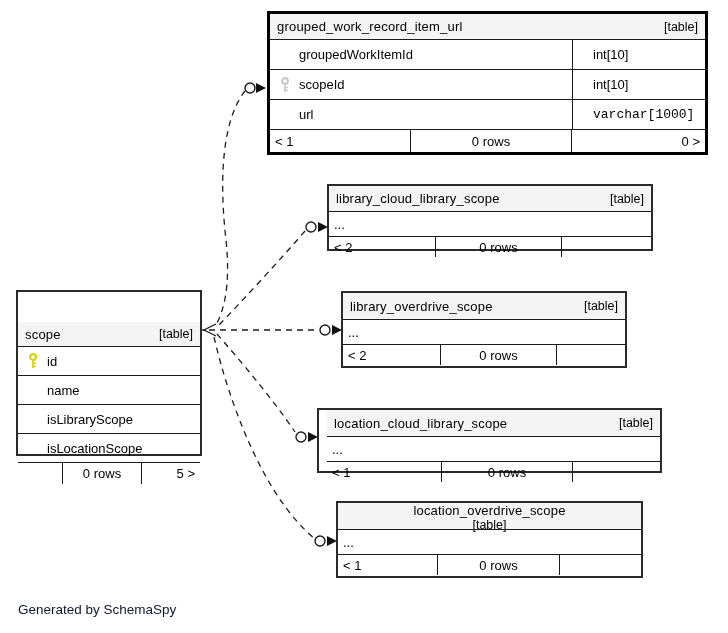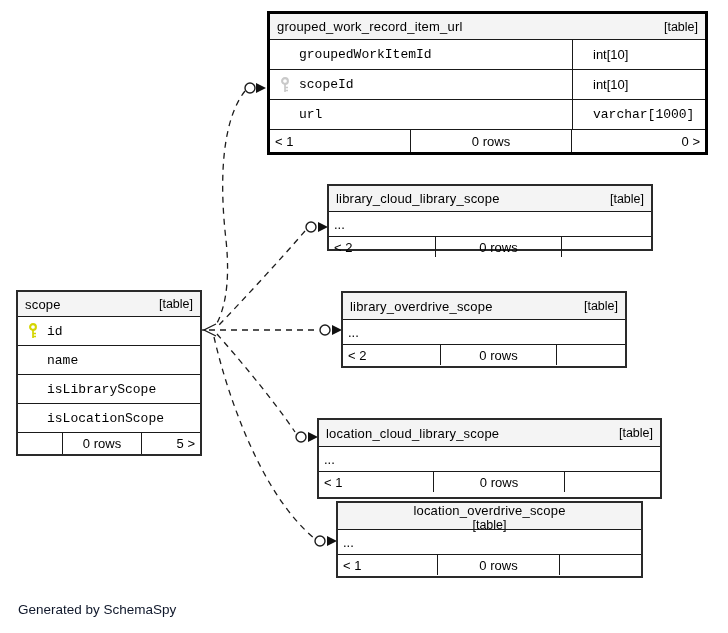--- a/index.html
+++ b/index.html
@@ -9,21 +9,21 @@
 
   .tbl{position:absolute;background:#fff;border:2px solid #2a2a2a;box-sizing:border-box;
        display:flex;flex-direction:column;font-size:13px;}
   .tbl.emph{border:3px solid #000;}
   .hdr{background:#f4f4f4;height:25px;display:flex;align-items:center;
        justify-content:space-between;padding:0 7px;flex:0 0 auto;}
   .hdr .title{font-weight:normal;font-size:13px;letter-spacing:.2px;}
   .hdr .tag{font-size:12.5px;font-weight:normal;}
   .row{display:flex;align-items:center;border-top:1px solid #1a1a1a;height:28px;flex:0 0 auto;}
   .row .keyspace{width:20px;flex:0 0 auto;display:flex;align-items:center;justify-content:center;margin-left:5px;}
-  .row .colname{flex:1;padding-left:4px;white-space:nowrap;font-family:Liberation Mono, monospace;}
+  .row .colname{flex:1;padding-left:4px;white-space:nowrap;}
   .row .coltype{flex:0 0 auto;border-left:1px solid #1a1a1a;align-self:stretch;
                 display:flex;align-items:center;padding-left:20px;white-space:nowrap;}
   .row.ellip{height:24px;padding-left:5px;}
   .foot{display:flex;border-top:1px solid #1a1a1a;height:21px;flex:0 0 auto;align-items:stretch;font-size:13px;}
   .emph .foot{height:22px;}
   .fcell{display:flex;align-items:center;box-sizing:border-box;}
   .fcell + .fcell{border-left:1px solid #1a1a1a;}
   .f-left{padding-left:5px;justify-content:flex-start;}
   .f-mid{justify-content:center;}
   .f-right{flex:1;justify-content:flex-end;padding-right:5px;}
@@ -128,21 +128,21 @@
     </div>
     <div class="row ellip">...</div>
     <div class="foot" style="height:20px;">
       <span class="fcell f-left" style="width:97px;">&lt; 2</span>
       <span class="fcell f-mid" style="width:116px;">0 rows</span>
       <span class="fcell f-right"></span>
     </div>
   </div>
 
   <div class="tbl" style="left:16px;top:290px;width:186px;height:166px;">
-    <div class="hdr" style="height:24px;">
+    <div class="hdr" style="height:24px;margin-top:30px;">
       <span class="title">scope</span>
       <span class="tag">[table]</span>
     </div>
     <div class="row">
       <span class="keyspace">
         <svg class="keyicon pk" width="10" height="16" viewBox="0 0 10 16">
           <circle cx="5" cy="4" r="2.9" fill="none" stroke-width="2.1"></circle>
           <path d="M5 7 L5 15 M5 10.5 L8 10.5 M5 13.5 L8 13.5" fill="none" stroke-width="1.7"></path>
         </svg>
       </span>
@@ -160,21 +160,21 @@
       <span class="keyspace"></span>
       <span class="colname">isLocationScope</span>
     </div>
     <div class="foot">
       <span class="fcell f-left" style="width:44px;"></span>
       <span class="fcell f-mid" style="width:79px;">0 rows</span>
       <span class="fcell f-right">5 &gt;</span>
     </div>
   </div>
 
-  <div class="tbl" style="left:317px;top:418px;width:345px;height:81px;">
+  <div class="tbl" style="left:317px;top:408px;width:345px;height:65px;padding-left:8px;">
     <div class="hdr" style="height:26px;">
       <span class="title">location_cloud_library_scope</span>
       <span class="tag">[table]</span>
     </div>
     <div class="row ellip">...</div>
     <div class="foot" style="height:20px;">
       <span class="fcell f-left" style="width:114px;">&lt; 1</span>
       <span class="fcell f-mid" style="width:131px;">0 rows</span>
       <span class="fcell f-right"></span>
     </div>

